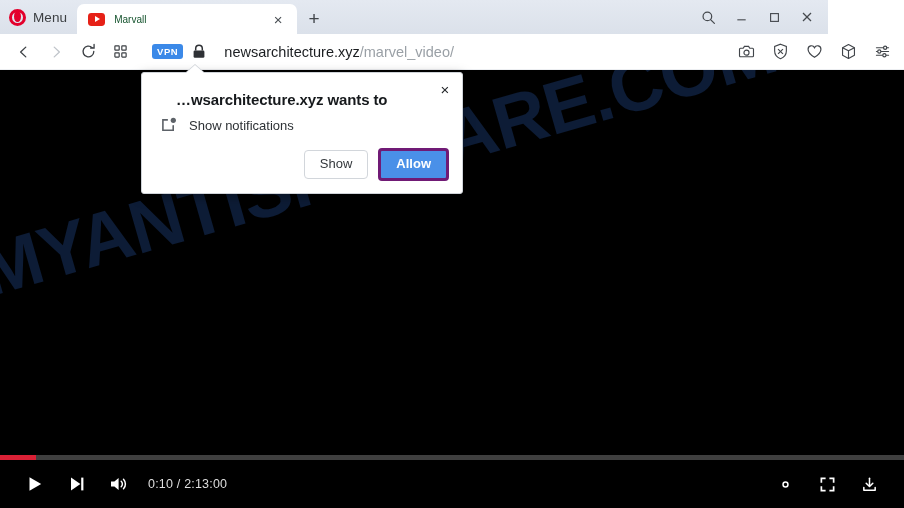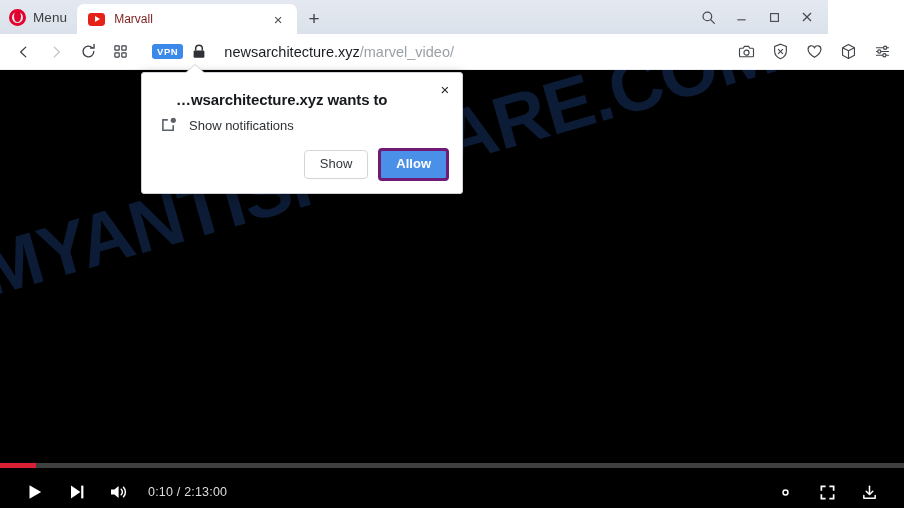--- a/index.html
+++ b/index.html
@@ -52,21 +52,21 @@
     flex: 0 0 auto; margin-right: 9px;
   }
   .tab-favicon i {
     width: 0; height: 0;
     border-left: 5.5px solid #ffffff;
     border-top: 3.4px solid transparent;
     border-bottom: 3.4px solid transparent;
     margin-left: 1.5px;
   }
   .tab-title {
-    font-size: 12px; color: #7f1d1d;
+    font-size: 10px; color: #14532d;
     white-space: nowrap; overflow: hidden; text-overflow: ellipsis;
     flex: 1 1 auto;
   }
   .tab-close, .newtab {
     width: 22px; height: 22px;
     display: flex; align-items: center; justify-content: center;
     color: #4b5055; flex: 0 0 auto;
   }
   .newtab { margin-left: 6px; margin-bottom: 4px; font-size: 19px; color: #41454a; font-weight: 300; }
   .tabstrip-right {
@@ -133,21 +133,21 @@
     font-size: 74px; font-weight: bold;
     letter-spacing: -1px;
     color: #0d1c36;
     white-space: nowrap;
     user-select: none;
   }
 
   
   .player {
     position: absolute; left: 0; bottom: 0;
-    width: 904px; height: 45px;
+    width: 904px; height: 53px;
     background: #000000;
     padding-left: 36px;
   }
   .progress {
     position: absolute; left: 0; top: 0;
     width: 904px; height: 5px; background: #3f3f3f;
   }
   .progress-fill {
     height: 5px; background: #d92035; width: 4%;
   }

